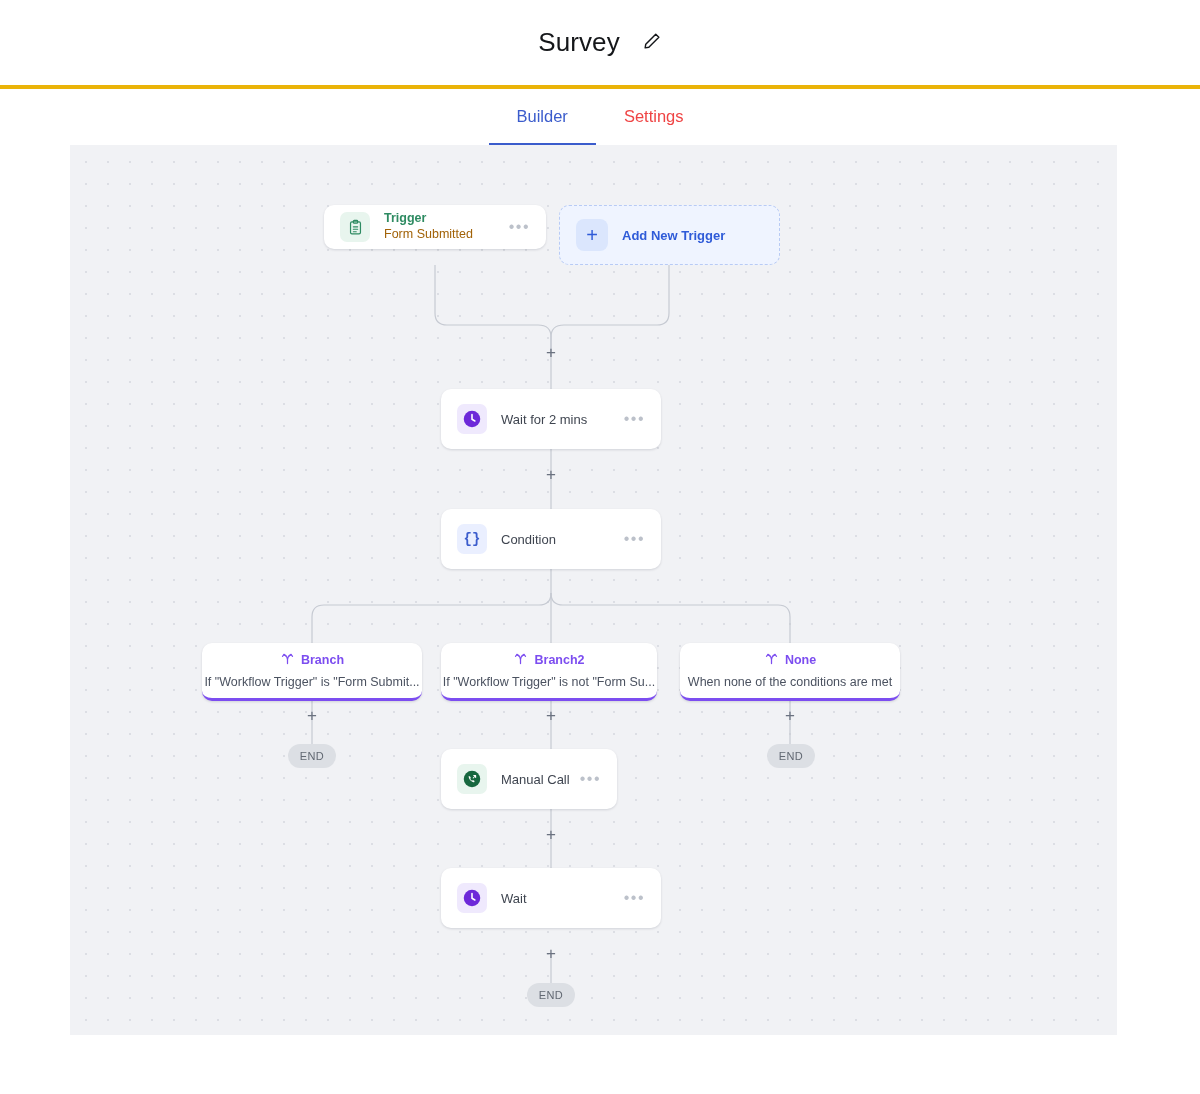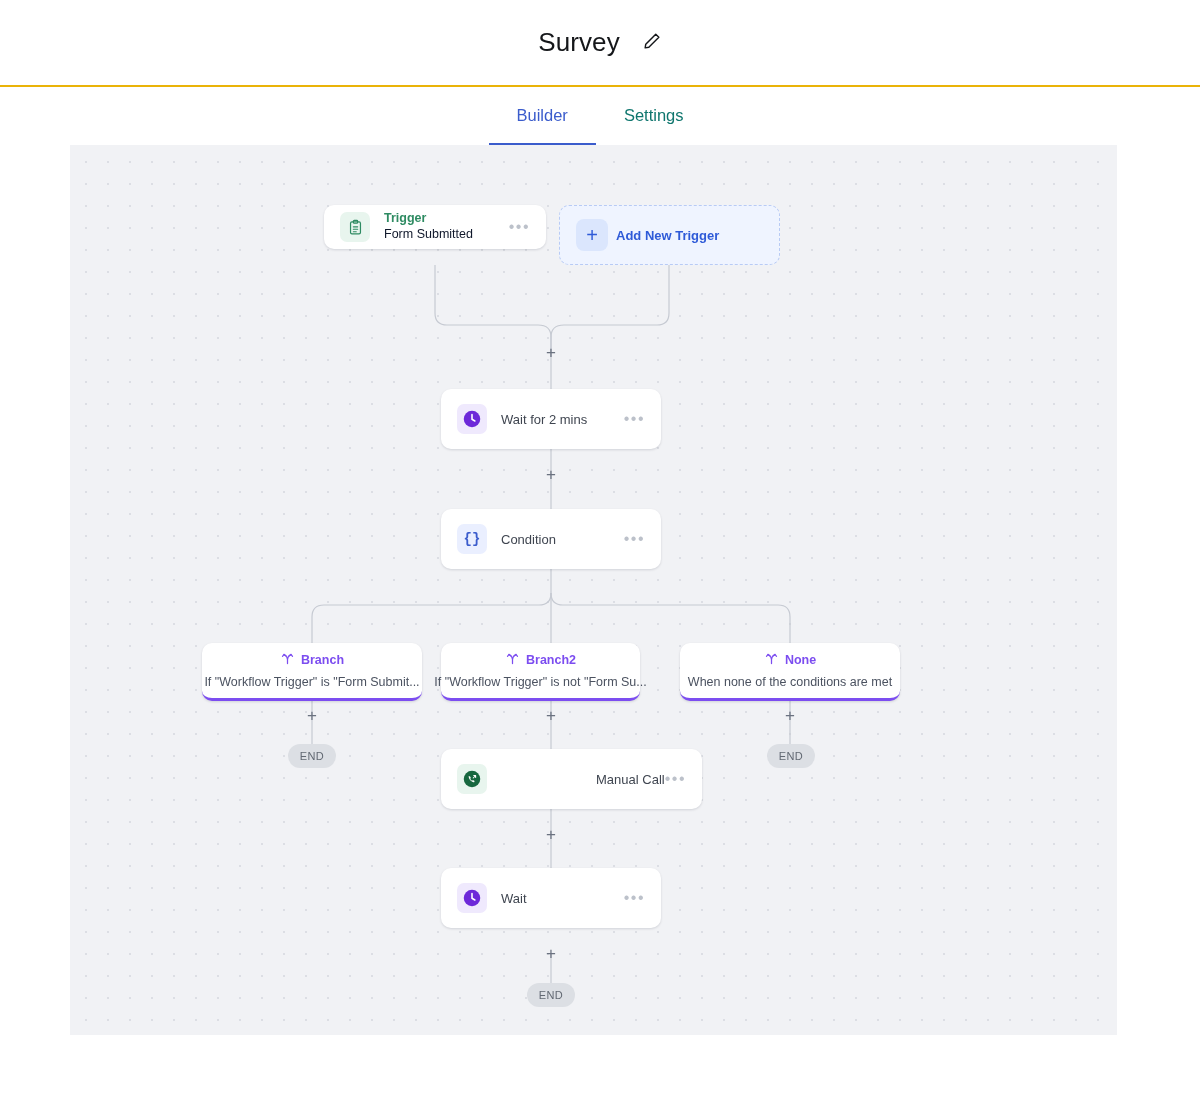--- a/index.html
+++ b/index.html
@@ -21,34 +21,34 @@
   }
   .page-title {
     font-size: 26px;
     font-weight: 400;
     color: #15171a;
     letter-spacing: .1px;
   }
   .edit-icon { display: block; cursor: pointer; }
 
   .tabs-bar {
-    border-top: 2px solid #eab308;
+    border-top: 4px solid #eab308;
     height: 60px;
     display: flex;
     align-items: stretch;
     justify-content: center;
     gap: 0px;
     background: #fff;
   }
   .tab {
     display: flex;
     align-items: center;
     padding: 0 28px;
     font-size: 16.5px;
-    color: #0f766e;
+    color: #ef4444;
     cursor: pointer;
     border-bottom: 3px solid transparent;
     position: relative;
     top: 1px;
   }
   .tab.active {
     color: #3b5ccc;
     border-bottom-color: #3b5ccc;
   }
 
@@ -86,21 +86,21 @@
   }
   .node .icon-box {
     width: 30px; height: 30px;
     border-radius: 7px;
     display: flex; align-items: center; justify-content: center;
     flex: 0 0 auto;
     margin-left: 16px;
   }
   .node .labels { margin-left: 14px; flex: 1 1 auto; min-width: 0; }
   .node .ttl { font-size: 12.5px; color: #2e8b62; font-weight: 600; line-height: 15px; }
-  .node .sub { font-size: 12.5px; color: #0f172a; line-height: 17px; }
+  .node .sub { font-size: 12.5px; color: #a16207; line-height: 17px; }
   .node .single { font-size: 13px; color: #3f4550; }
   .dots {
     flex: 0 0 auto;
     margin-right: 16px;
     color: #bcc1ca;
     font-size: 16px;
     letter-spacing: 1.5px;
     line-height: 8px;
     user-select: none;
   }
@@ -116,21 +116,21 @@
   }
   .add-trigger .plus-box {
     width: 32px; height: 32px;
     background: #dbe6fd;
     border-radius: 8px;
     margin-left: 16px;
     display: flex; align-items: center; justify-content: center;
     color: #2f5bd8; font-size: 20px; line-height: 20px; font-weight: 500;
   }
   .add-trigger .atlabel {
-    margin-left: 8px;
+    margin-left: 14px;
     color: #2f5bd8;
     font-size: 13px;
     font-weight: 700;
   }
 
   
   .branch {
     position: absolute;
     background: #ffffff;
     border-radius: 10px;
@@ -275,21 +275,21 @@
           <path d="M12 13c0-4 3-6 5.5-7.5"></path>
           <path d="M4 8.5l2.5-3 3 2.2"></path>
           <path d="M20 8.5l-2.5-3 -3 2.2"></path>
         </svg>
       </span>
       <span class="bname">Branch</span>
     </div>
     <div class="bdesc">If "Workflow Trigger" is "Form Submit...</div>
   </div>
 
-  <div class="branch" style="left:371px; top:498px; width:199px; height:58px;">
+  <div class="branch" style="left:371px; top:498px; width:216px; height:58px;">
     <div class="bhead">
       <span>
         <svg width="15" height="15" viewBox="0 0 24 24" fill="none" stroke="#7c4df0" stroke-width="2" stroke-linecap="round" stroke-linejoin="round">
           <path d="M12 20V13c0-4 -3-6 -5.5-7.5"></path>
           <path d="M12 13c0-4 3-6 5.5-7.5"></path>
           <path d="M4 8.5l2.5-3 3 2.2"></path>
           <path d="M20 8.5l-2.5-3 -3 2.2"></path>
         </svg>
       </span>
       <span class="bname">Branch2</span>
@@ -312,21 +312,21 @@
     <div class="bdesc">When none of the conditions are met</div>
   </div>
 
   <div class="edge-plus" style="left:234px; top:563px;">+</div>
   <div class="edge-plus" style="left:473px; top:563px;">+</div>
   <div class="edge-plus" style="left:712px; top:563px;">+</div>
 
   <div class="end-pill" style="left:218px; top:599px;">END</div>
   <div class="end-pill" style="left:697px; top:599px;">END</div>
 
-  <div class="node" style="left:371px; top:604px; width:261px; height:60px;text-align:right;">
+  <div class="node" style="left:371px; top:604px; width:176px; height:60px;">
     <div class="icon-box" style="background:#e8f5ee;">
       <svg width="22" height="22" viewBox="0 0 24 24">
         <circle cx="12" cy="12" r="9" fill="#17683f"></circle>
         <path d="M8.4 8.6c-.3 1.9 1 4.3 2.6 5.6 1.3 1 2.6 1.4 3.4 1.4l.4-1.5-1.8-.9-.9.8c-.7-.4-1.6-1.3-2.1-2.2l.8-.8-.9-1.8z" fill="#ffffff"></path>
         <path d="M13.3 10.9l2.6-2.6M13.9 8.2h2.1v2.1" fill="none" stroke="#ffffff" stroke-width="1.1" stroke-linecap="round" stroke-linejoin="round"></path>
       </svg>
     </div>
     <div class="labels">
       <div class="single">Manual Call</div>
     </div>

